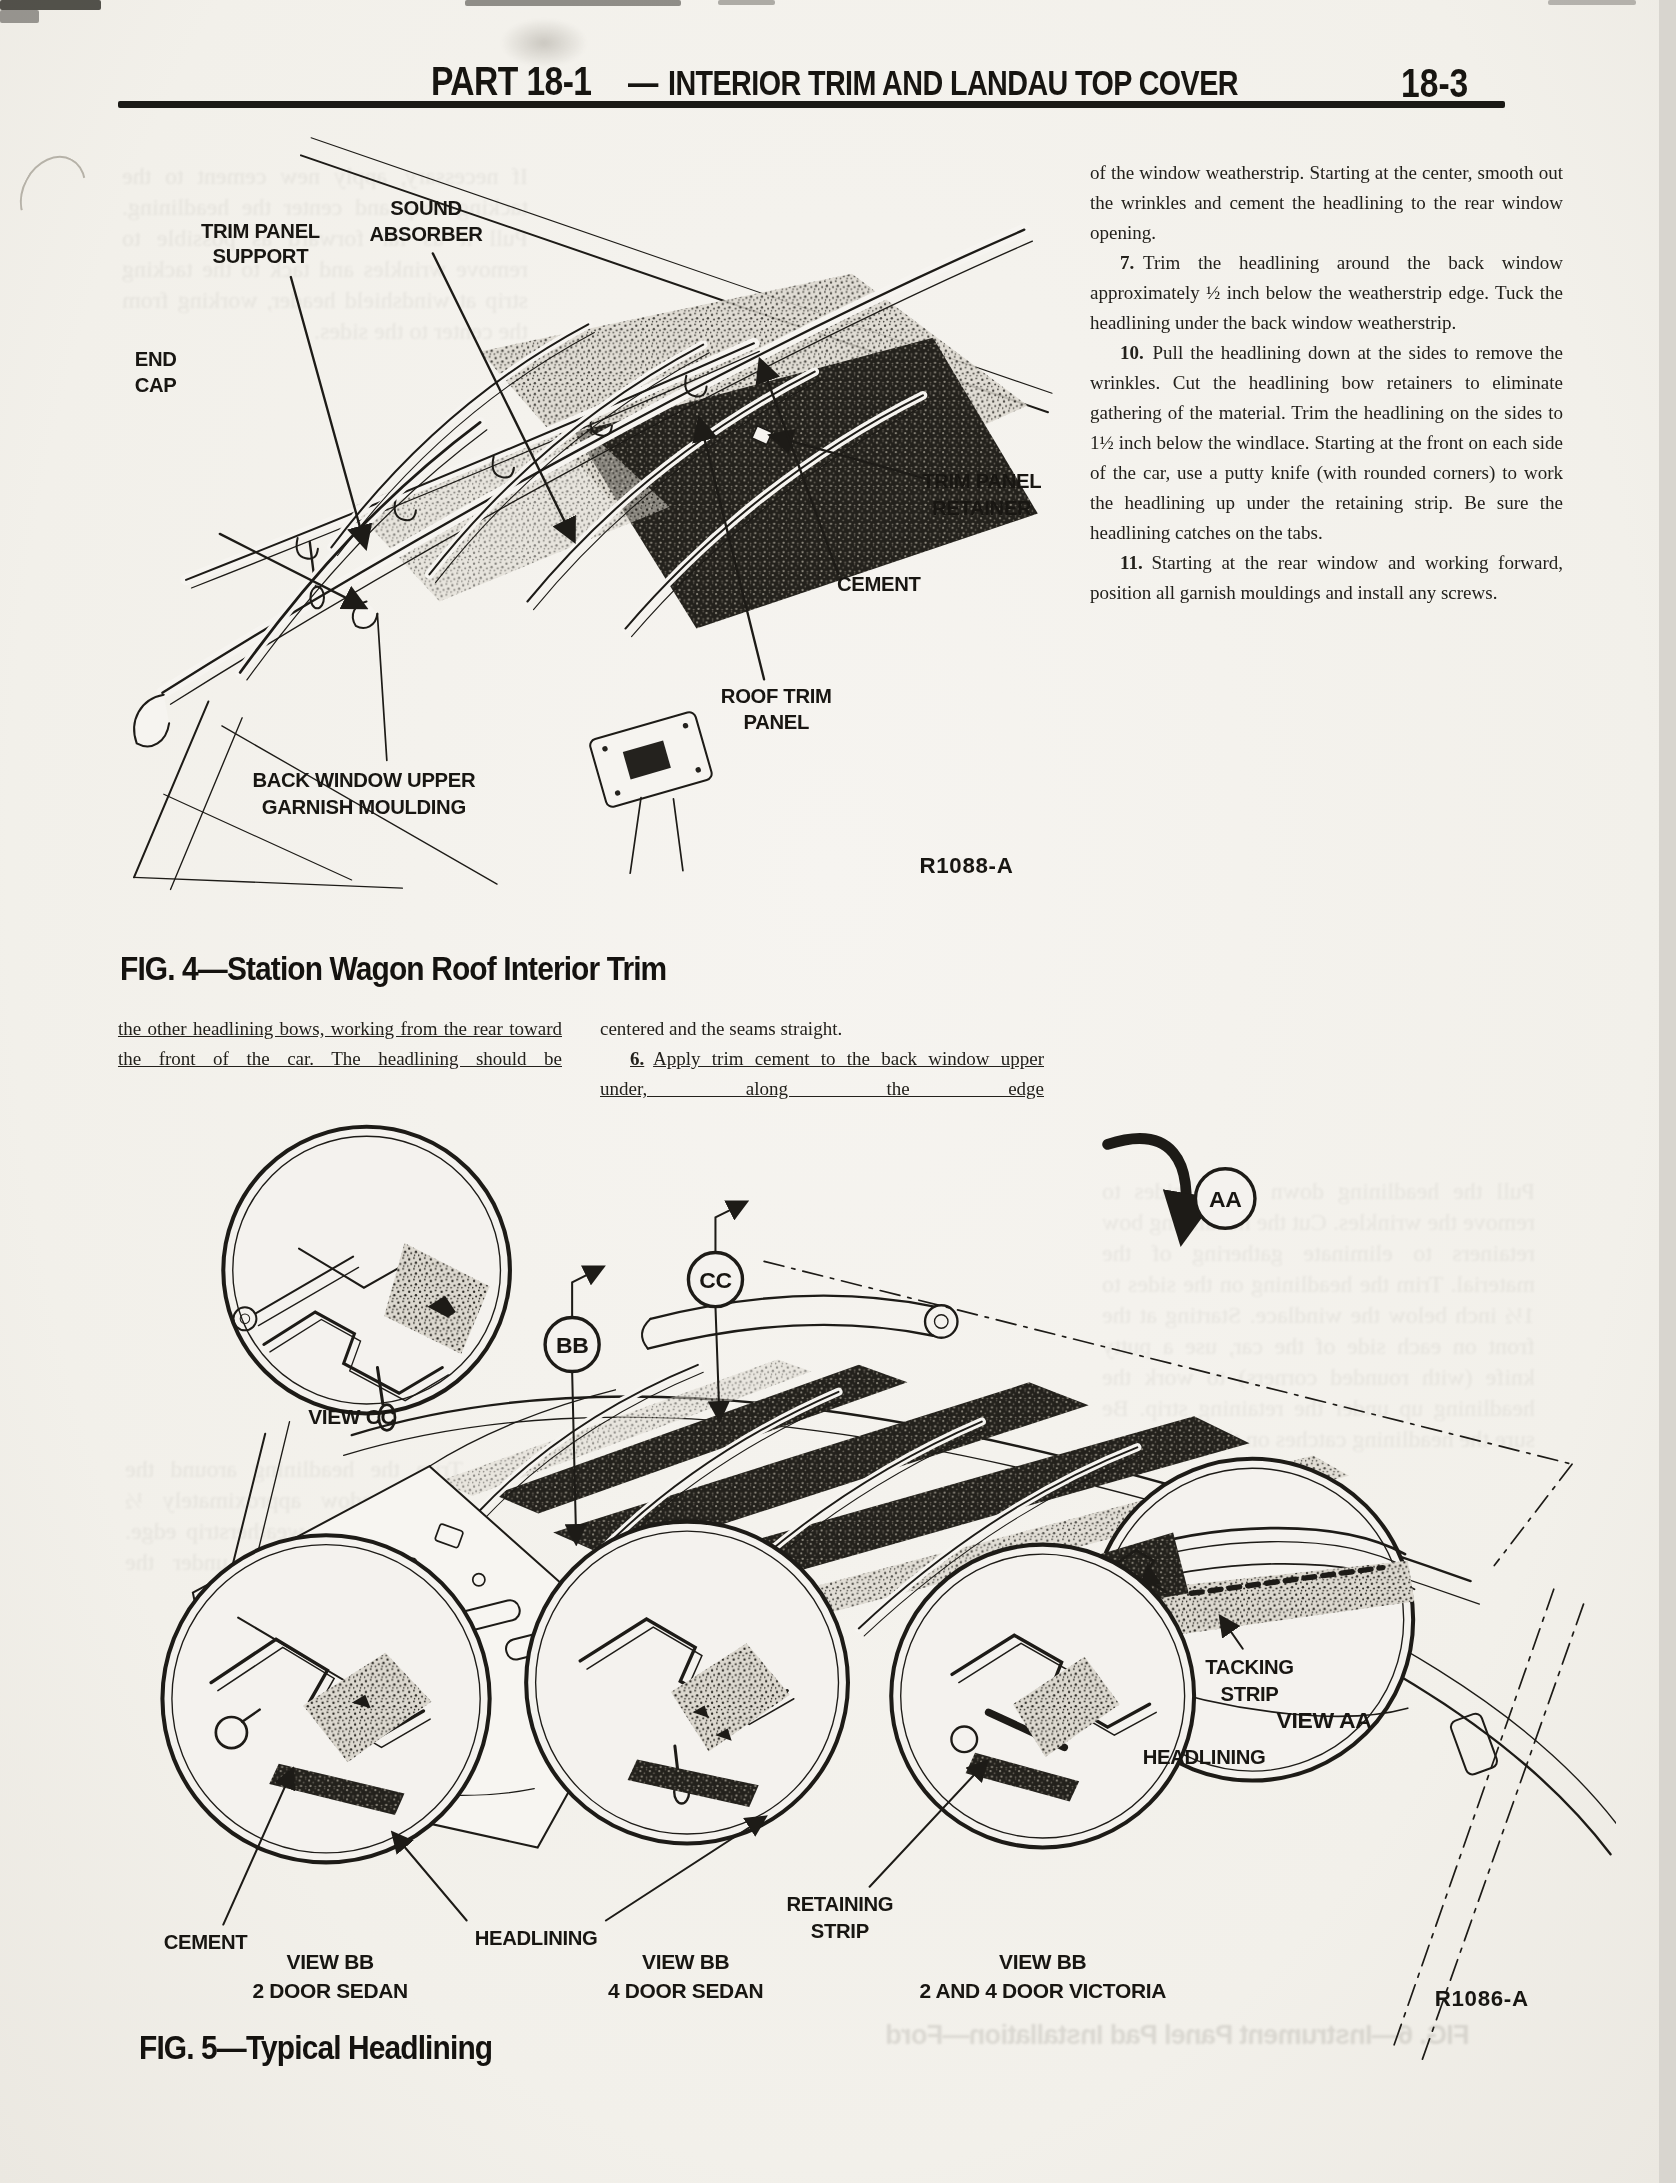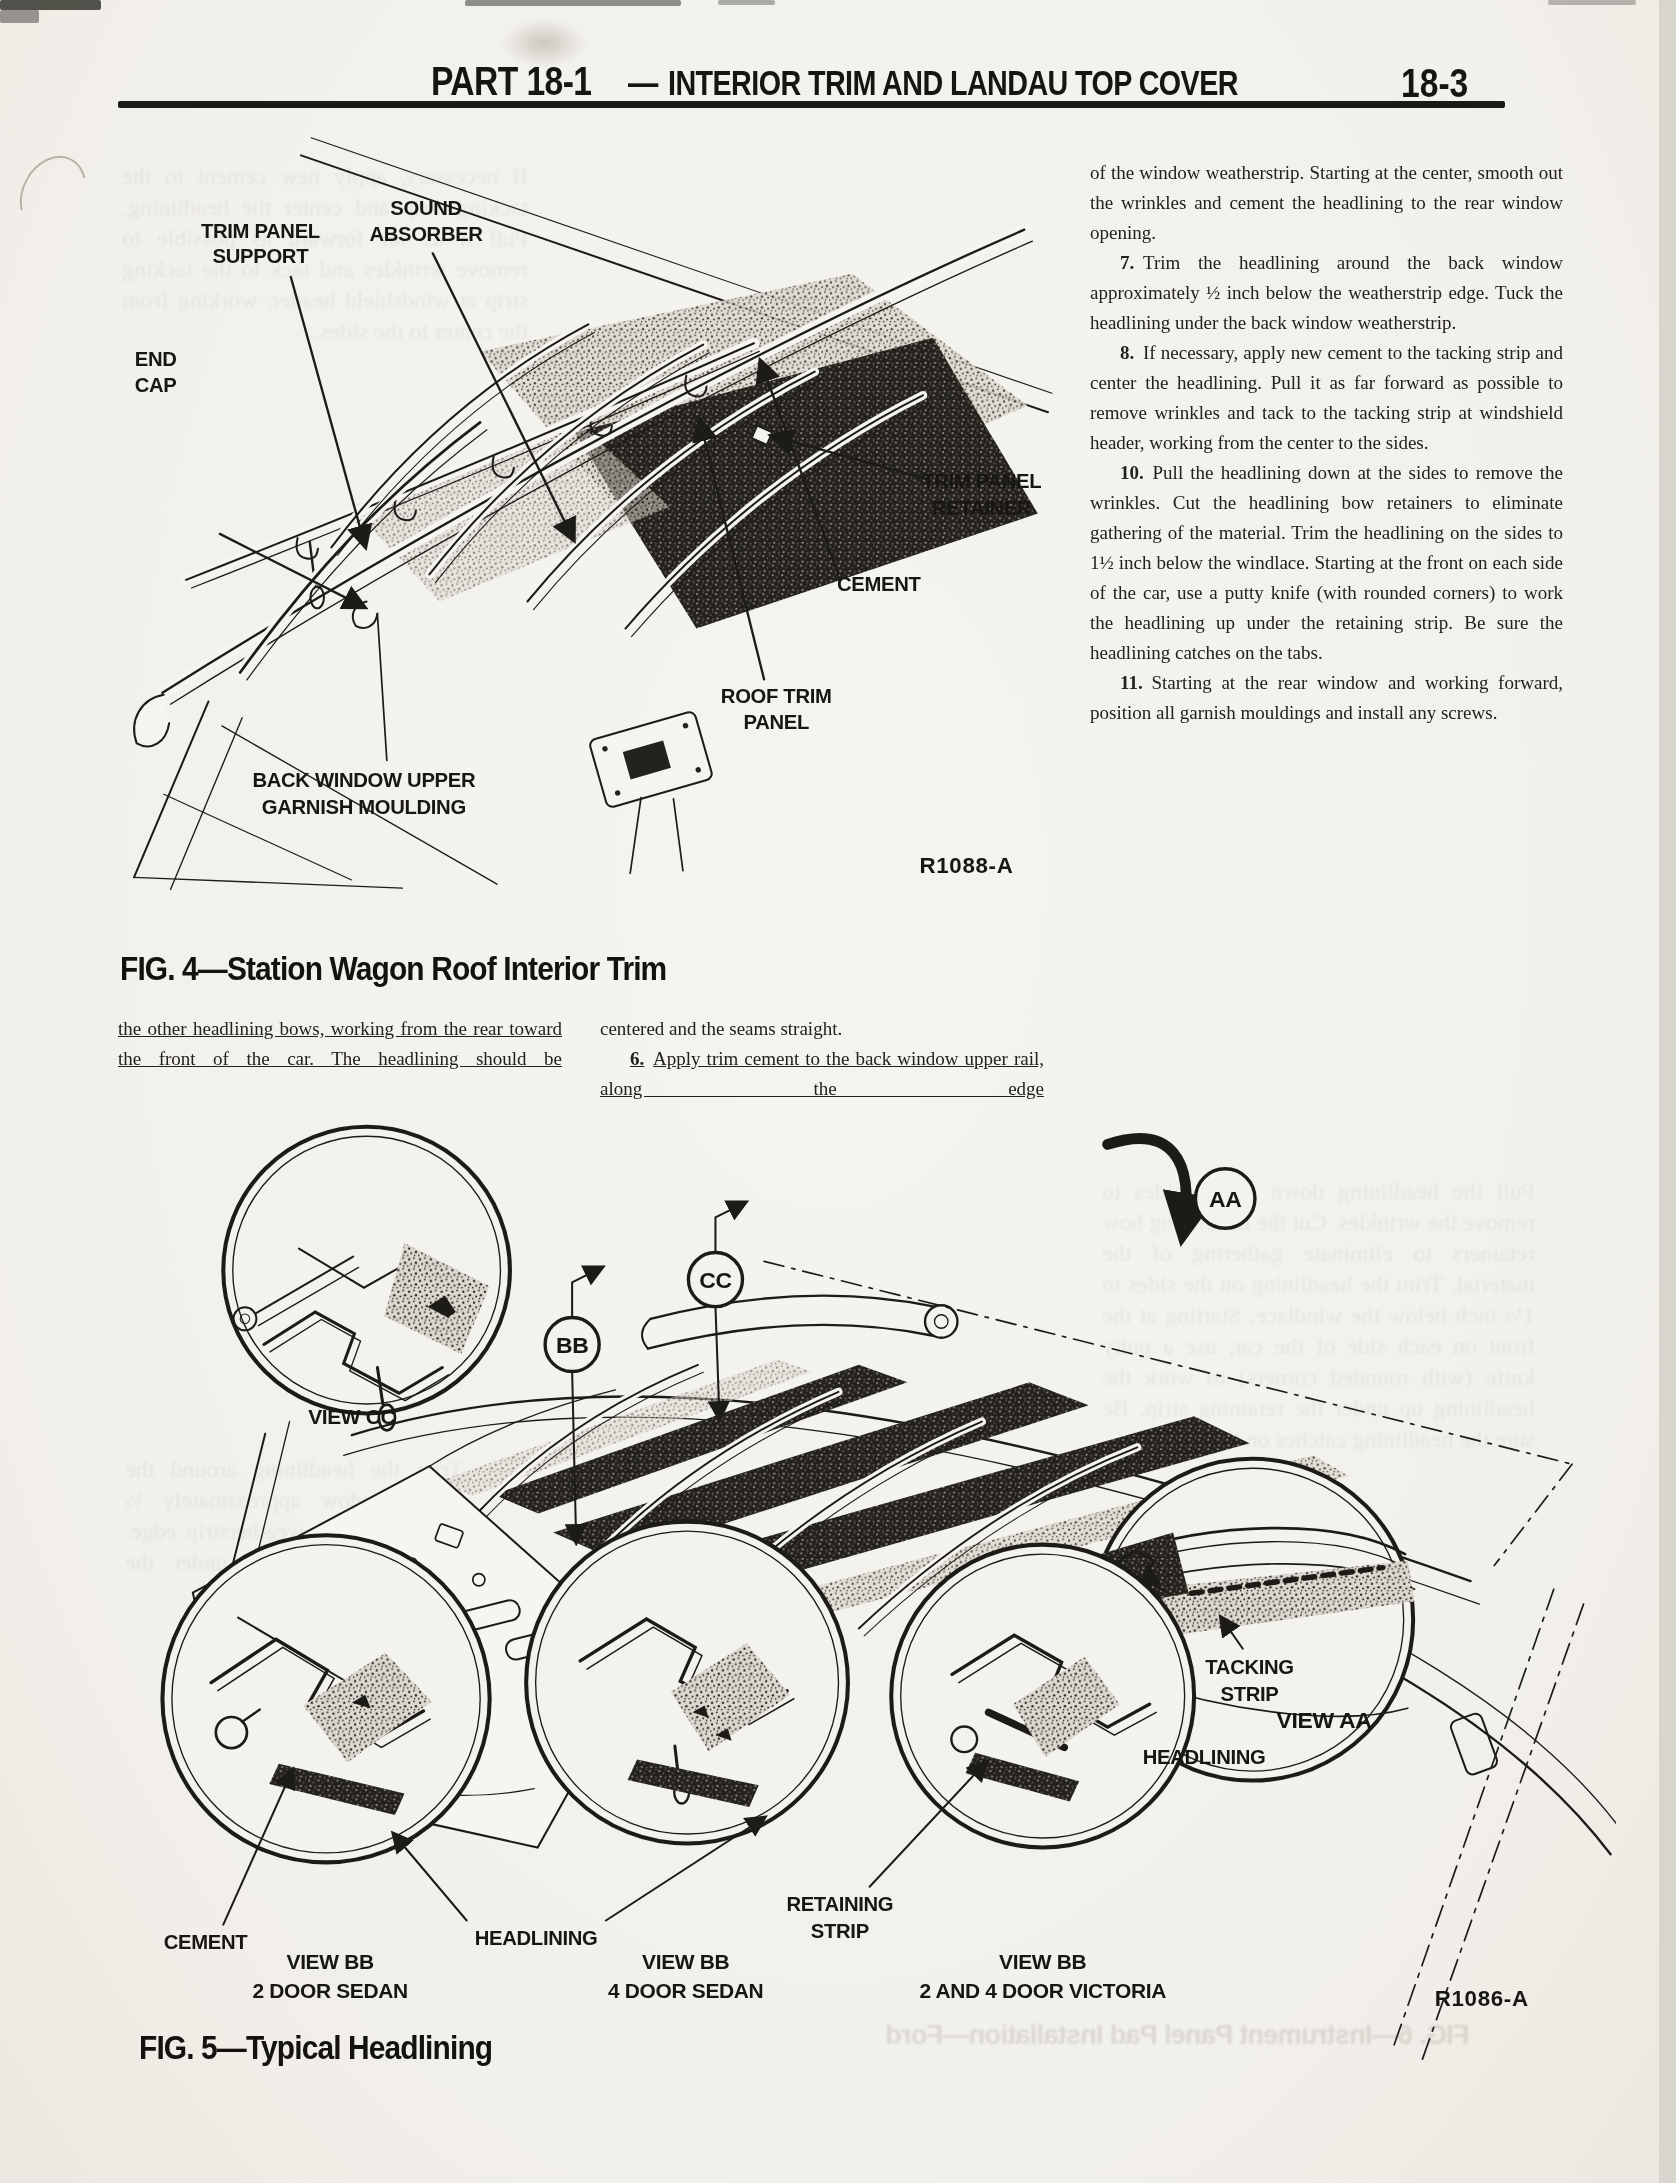--- a/index.html
+++ b/index.html
@@ -195,26 +195,25 @@
     <text class="ref" x="1270" y="1102">R1088-A</text>
   </svg>
 
   <div class="figcap" style="left:120px;top:949px">FIG. 4—Station Wagon Roof Interior Trim</div>
 
   <div class="col" style="left:118px;top:1014px;width:444px;">
     <p class="jall">the other headlining bows, working from the rear toward the front of the car. The headlining should be</p>
   </div>
   <div class="col" style="left:600px;top:1014px;width:444px;">
     <p>centered and the seams straight.</p>
-    <p class="ind jall"><b class="stepnum">6.</b><span>Apply trim cement to the back window upper rail, along the edge</span></p>
+    <p class="ind jall"><b class="stepnum">6.</b><span>Apply trim cement to the back window upper under, along the edge</span></p>
   </div>
   <div class="col" style="left:1090px;top:158px;width:473px;">
     <p>of the window weatherstrip. Starting at the center, smooth out the wrinkles and cement the headlining to the rear window opening.</p>
     <p class="ind"><b class="stepnum">7.</b><span>Trim the headlining around the back window approximately ½ inch below the weatherstrip edge. Tuck the headlining under the back window weatherstrip.</span></p>
-    <p class="ind"><b class="stepnum">8.</b><span>If necessary, apply new cement to the tacking strip and center the headlining. Pull it as far forward as possible to remove wrinkles and tack to the tacking strip at windshield header, working from the center to the sides.</span></p>
     <p class="ind"><b class="stepnum">10.</b><span>Pull the headlining down at the sides to remove the wrinkles. Cut the headlining bow retainers to eliminate gathering of the material. Trim the headlining on the sides to 1½ inch below the windlace. Starting at the front on each side of the car, use a putty knife (with rounded corners) to work the headlining up under the retaining strip. Be sure the headlining catches on the tabs.</span></p>
     <p class="ind"><b class="stepnum">11.</b><span>Starting at the rear window and working forward, position all garnish mouldings and install any screws.</span></p>
   </div>
 
   <svg class="fig" style="left:61px;top:1116px" width="1555" height="960" viewBox="0 0 2300 1420">
     <g stroke="#1d1b17" fill="none" stroke-linecap="round">
 
       <path d="M1040,215 L2235,515" stroke-width="2.5" stroke-dasharray="30 12 5 12"></path>
       <path d="M2235,515 L2120,665" stroke-width="2.5" stroke-dasharray="30 12 5 12"></path>
 

